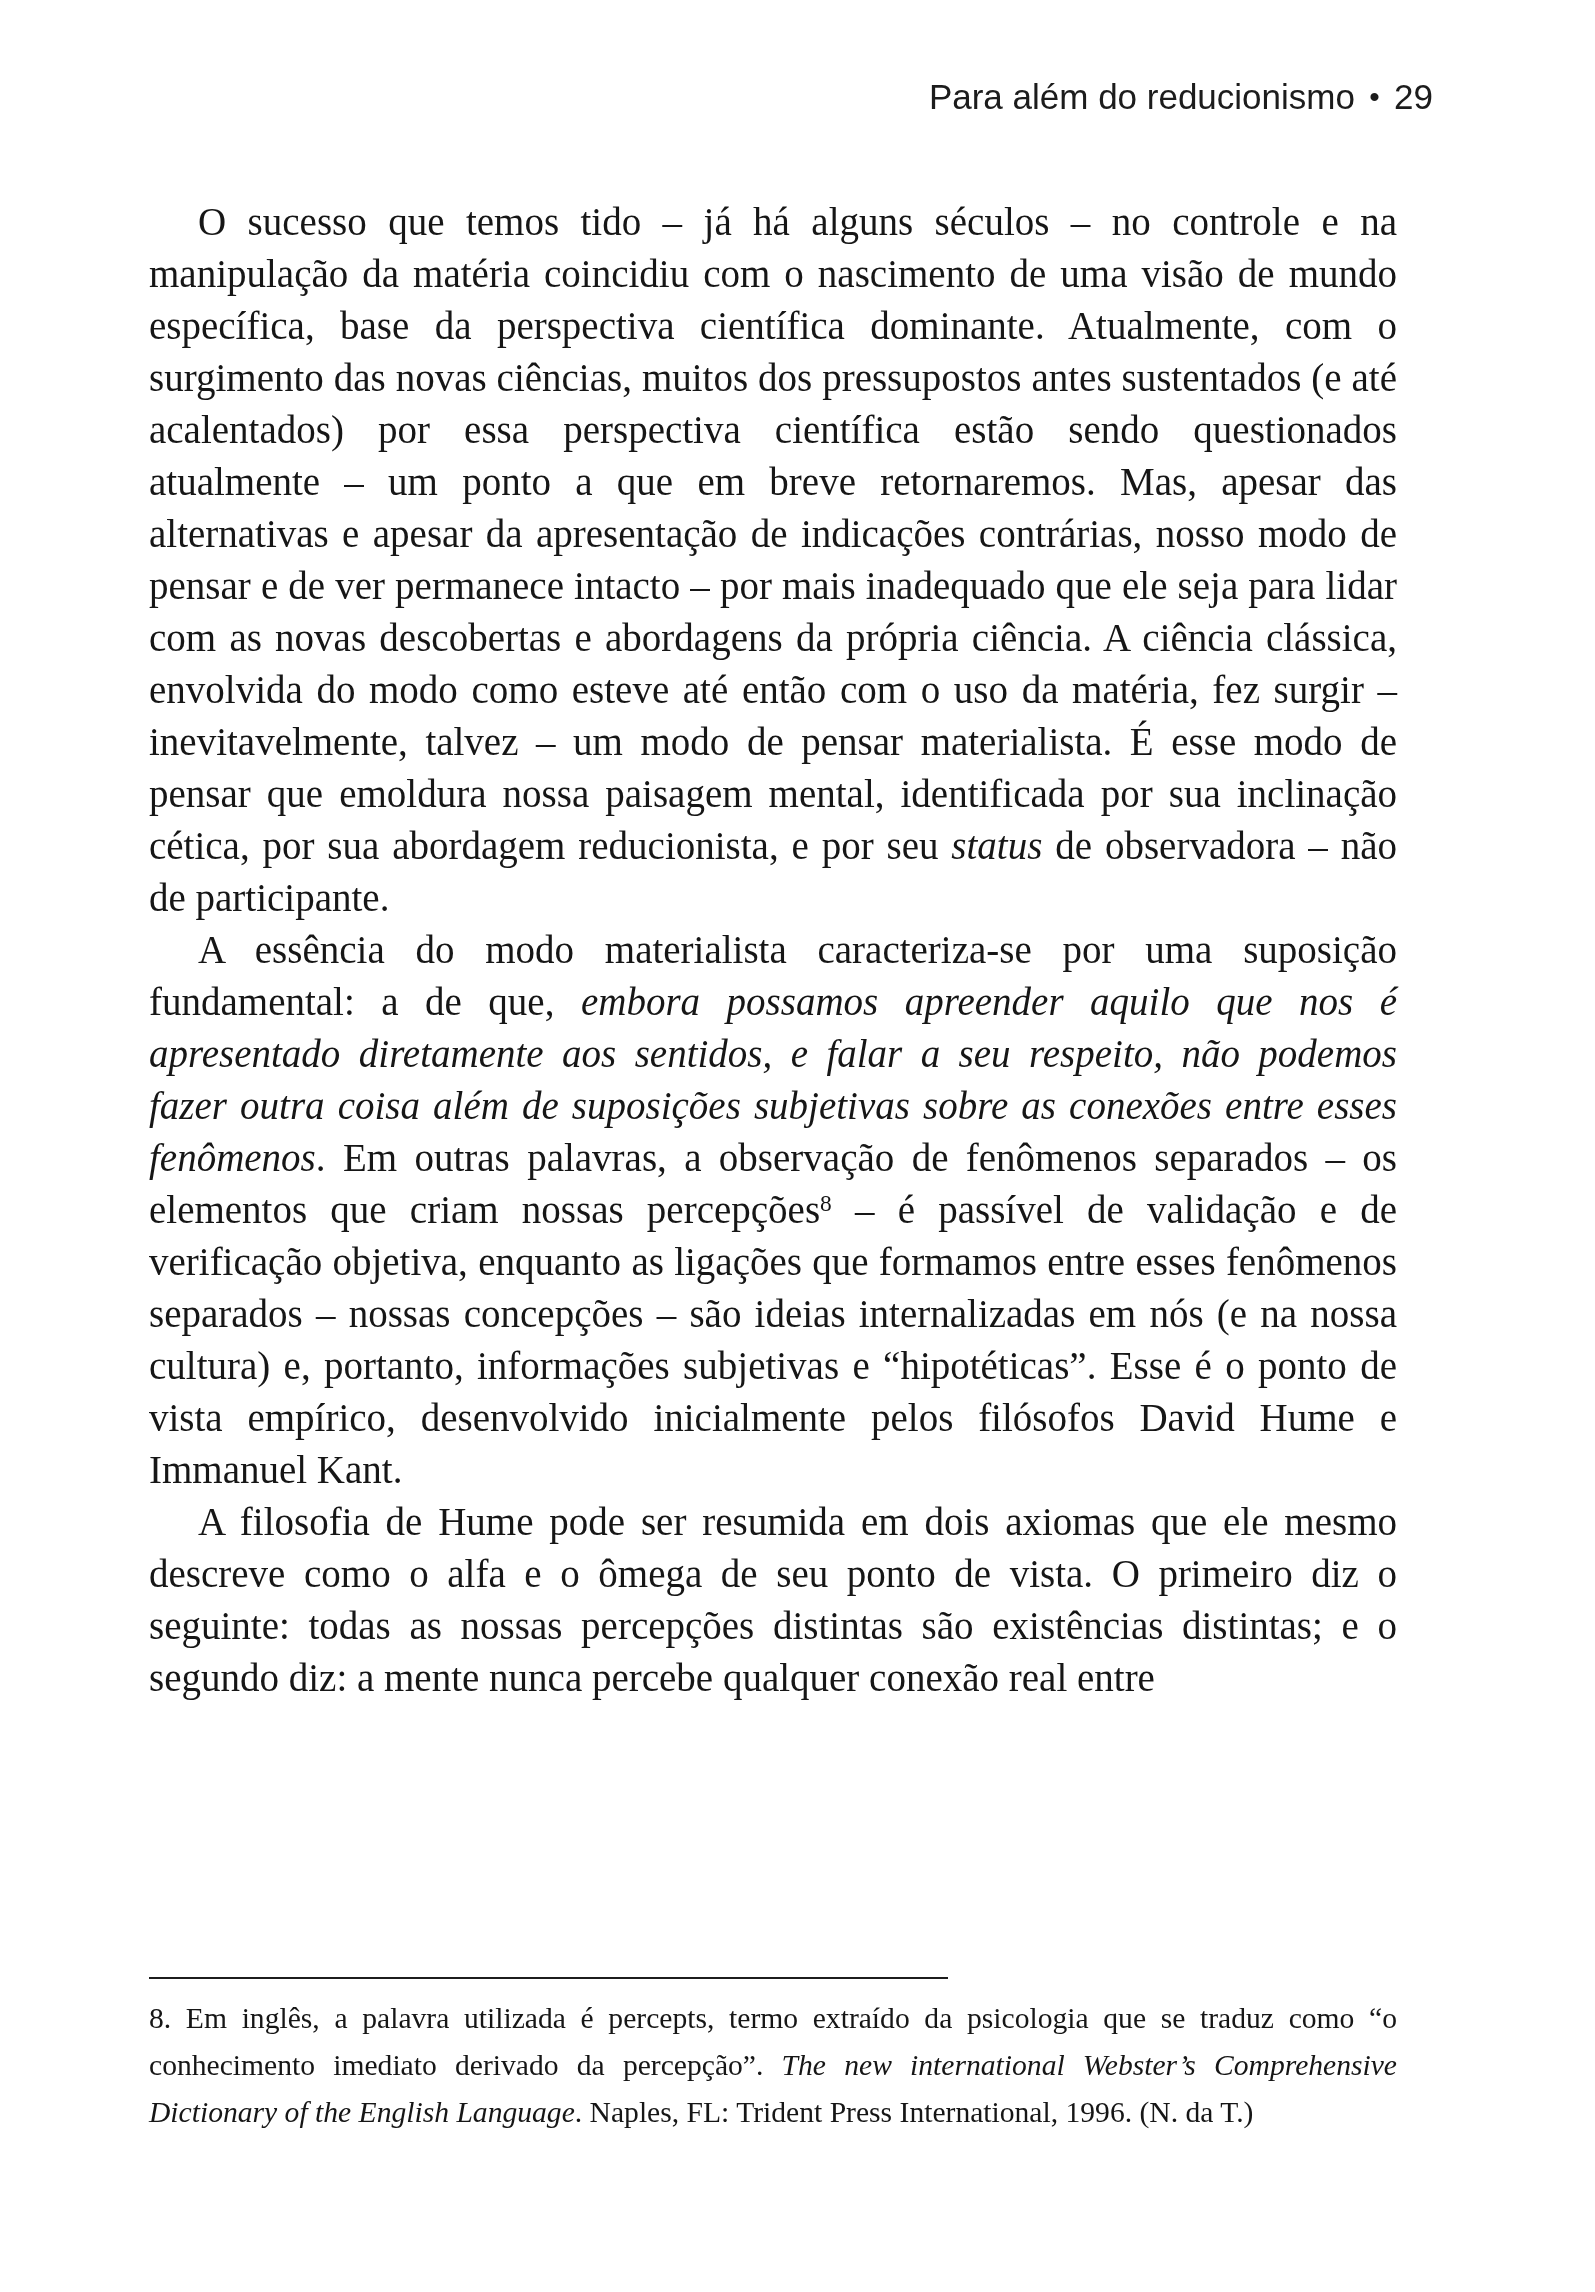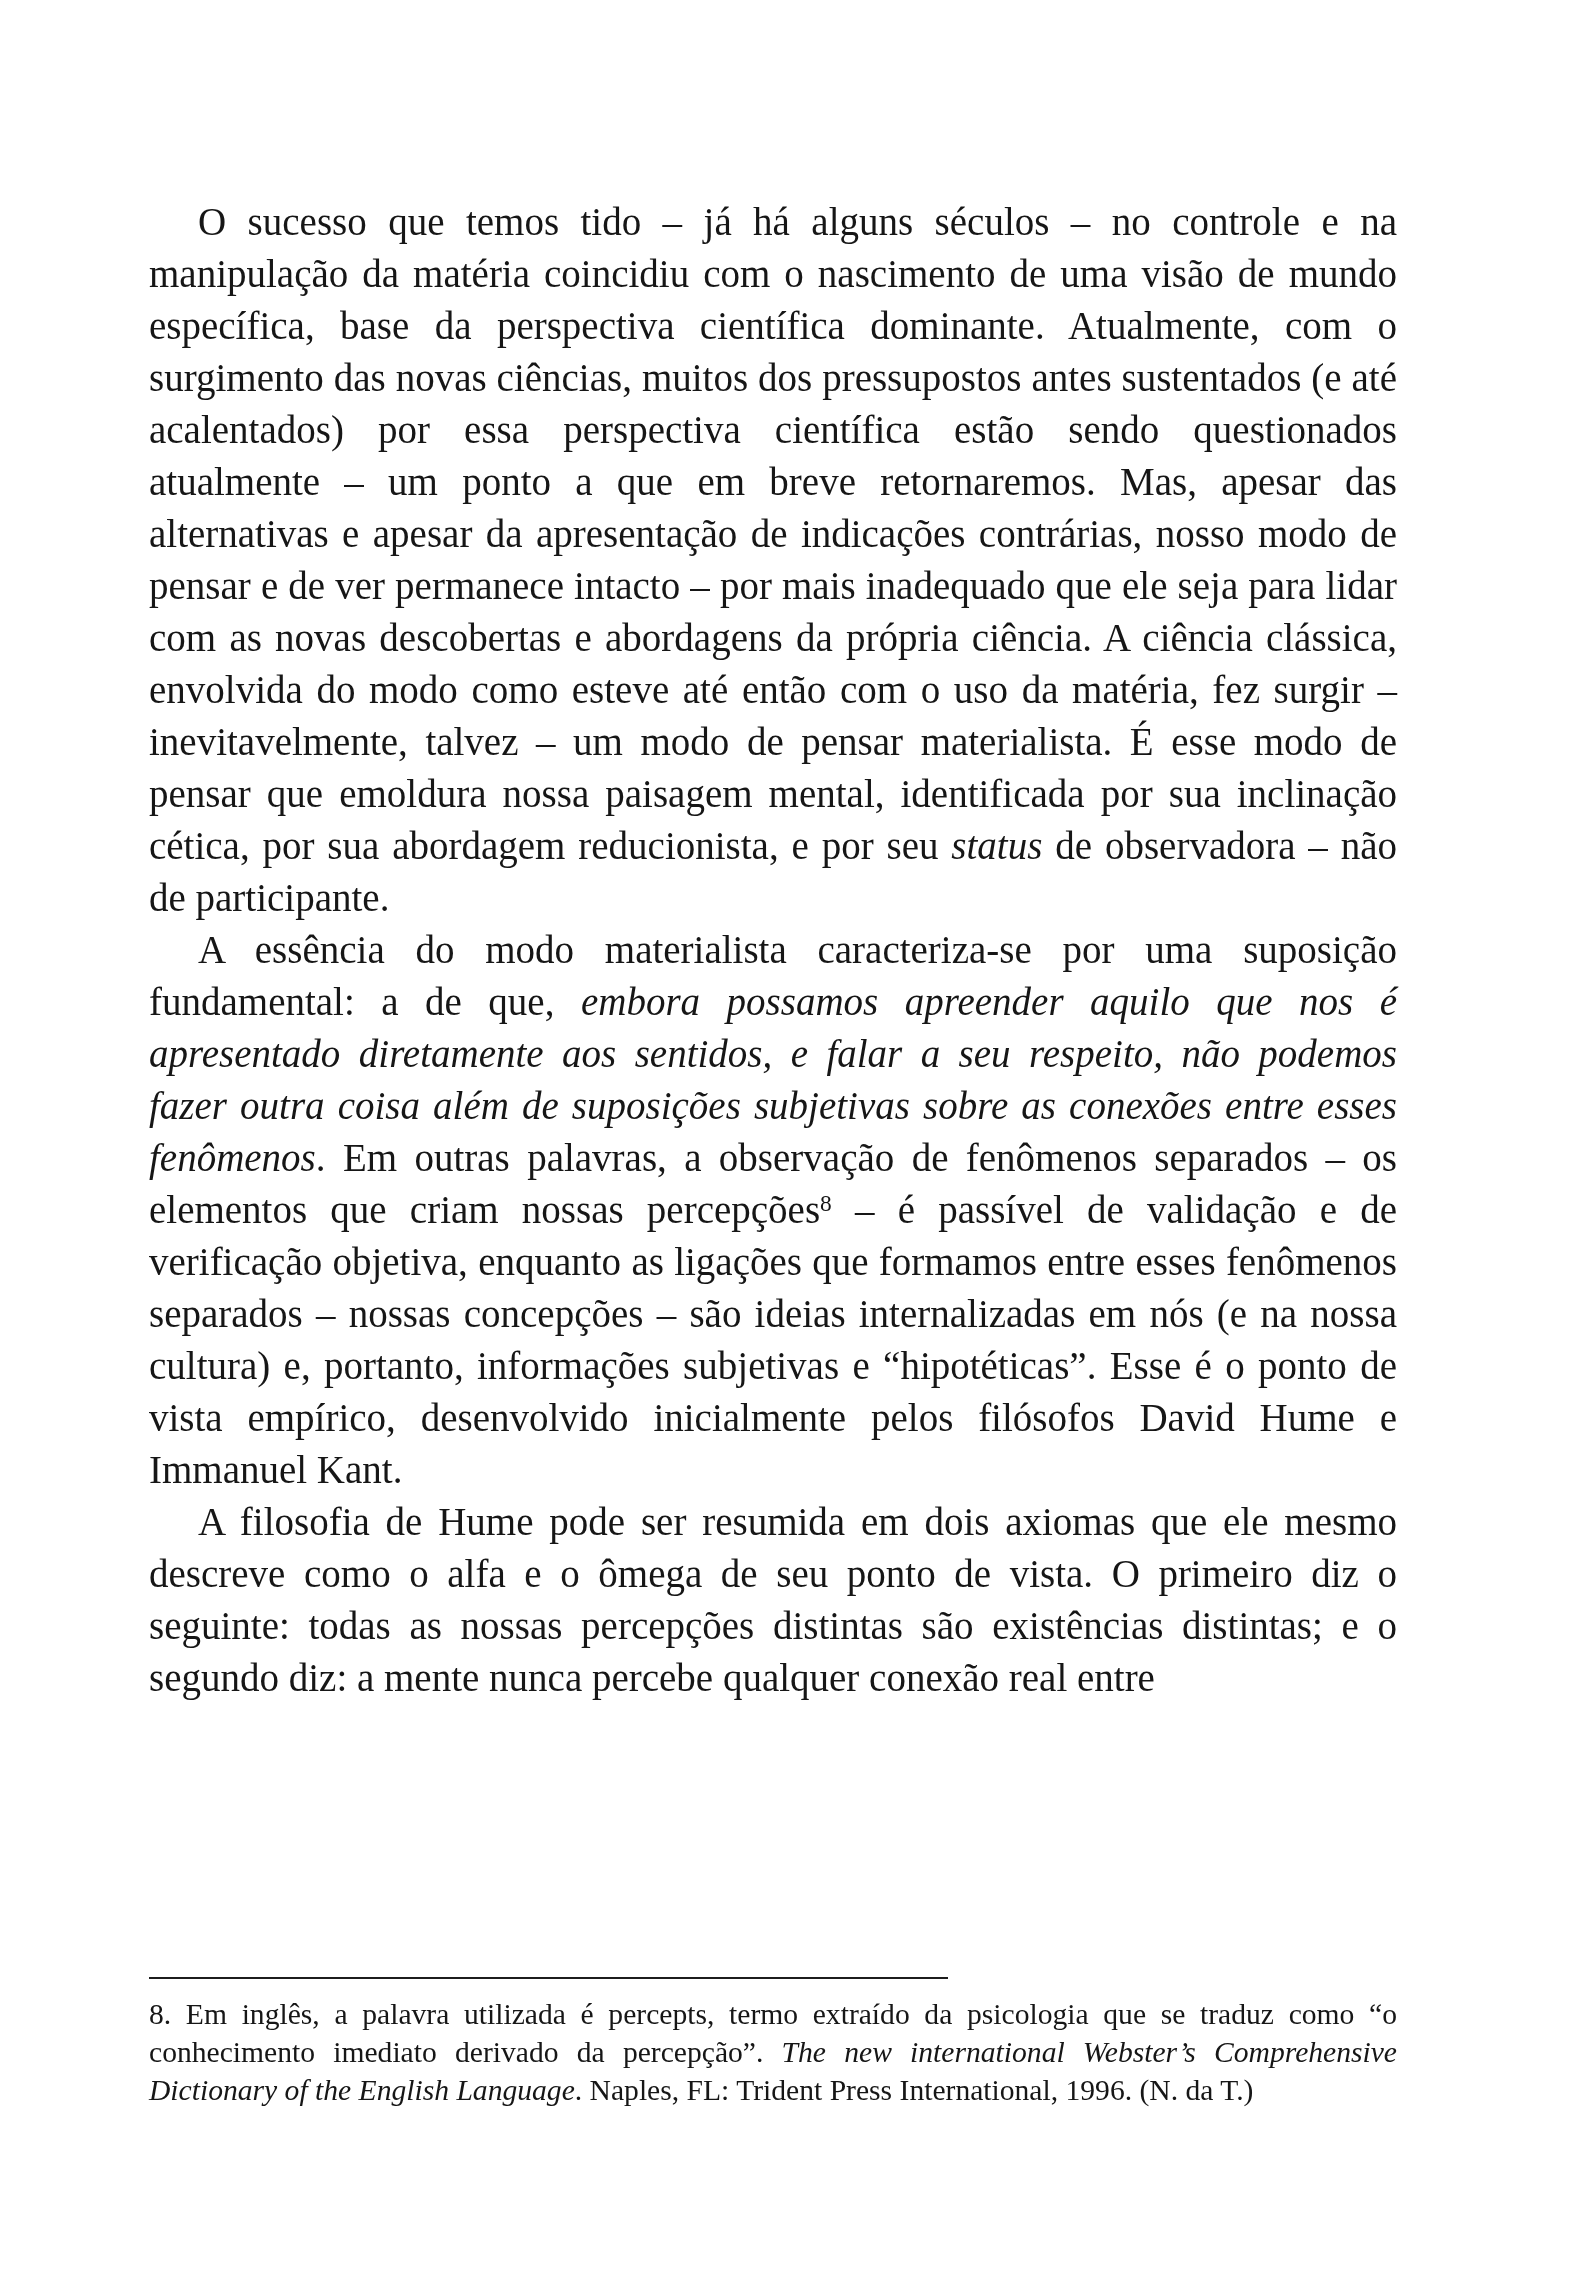--- a/index.html
+++ b/index.html
@@ -68,31 +68,34 @@
     width: 799px;
     height: 0;
     border-top: 2.7px solid #1c1c1c;
   }
   .footnote {
     position: absolute;
     top: 1995px;
     left: 149px;
     width: 1248px;
     font-size: 29.6px;
-    line-height: 38px;
+    line-height: 47px;
     text-align: justify;
     color: #161616;
   }
   .footnote p { margin: 0; }
 </style>
 </head>
 <body>
 
 <div class="page">
 
+  <div class="running-header">
+    <span>Para além do reducionismo</span><span class="sep">•</span><span>29</span>
+  </div>
 
   <div class="body-text">
     <p><span>O sucesso que temos tido – já há alguns séculos – no controle e na manipulação da matéria coincidiu com o nascimento de uma visão de mundo específica, base da perspectiva científica dominante. Atualmente, com o surgimento das novas ciências, muitos dos pressupostos antes sustentados (e até acalentados) por essa perspectiva científica estão sendo questionados atualmente – um ponto a que em breve retornaremos. Mas, apesar das alternativas e apesar da apresentação de indicações contrárias, nosso modo de pensar e de ver permanece intacto – por mais inadequado que ele seja para lidar com as novas descobertas e abordagens da própria ciência. A ciência clássica, envolvida do modo como esteve até então com o uso da matéria, fez surgir – inevitavelmente, talvez – um modo de pensar materialista. É esse modo de pensar que emoldura nossa paisagem mental, identificada por sua inclinação cética, por sua abordagem reducionista, e por seu </span><i>status</i><span> de observadora – não de participante.</span></p>
     <p><span>A essência do modo materialista caracteriza-se por uma suposição fundamental: a de que, </span><i>embora possamos apreender aquilo que nos é apresentado diretamente aos sentidos, e falar a seu respeito, não podemos fazer outra coisa além de suposições subjetivas sobre as conexões entre esses fenômenos</i><span>. Em outras palavras, a observação de fenômenos separados – os elementos que criam nossas percepções</span><sup>8</sup><span> – é passível de validação e de verificação objetiva, enquanto as ligações que formamos entre esses fenômenos separados – nossas concepções – são ideias internalizadas em nós (e na nossa cultura) e, portanto, informações subjetivas e “hipotéticas”. Esse é o ponto de vista empírico, desenvolvido inicialmente pelos filósofos David Hume e Immanuel Kant.</span></p>
     <p><span>A filosofia de Hume pode ser resumida em dois axiomas que ele mesmo descreve como o alfa e o ômega de seu ponto de vista. O primeiro diz o seguinte: todas as nossas percepções distintas são existências distintas; e o segundo diz: a mente nunca percebe qualquer conexão real entre</span></p>
   </div>
 
   <div class="footnote-rule"></div>
 
   <div class="footnote">

